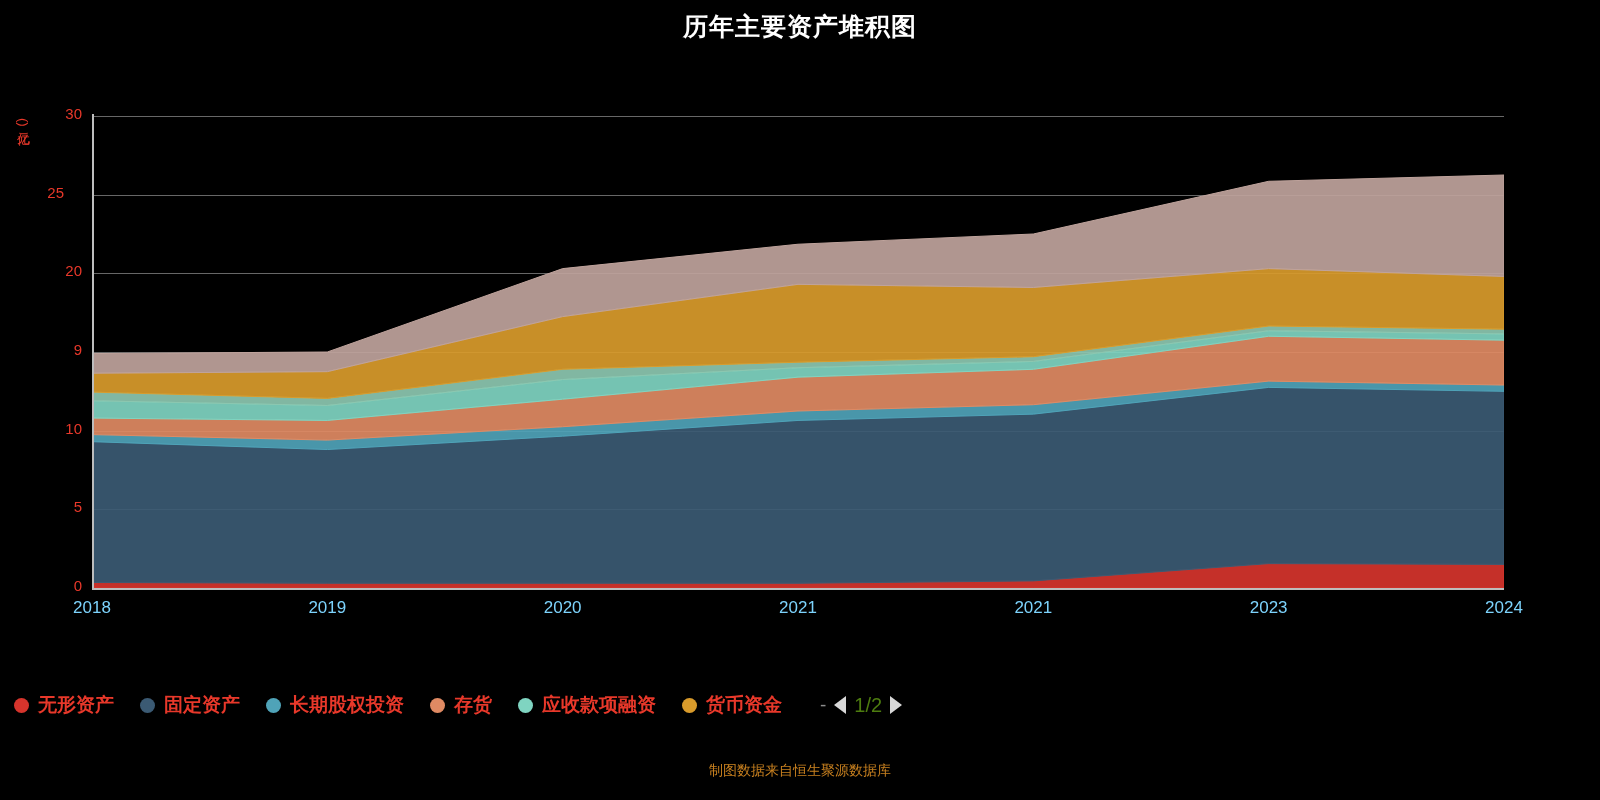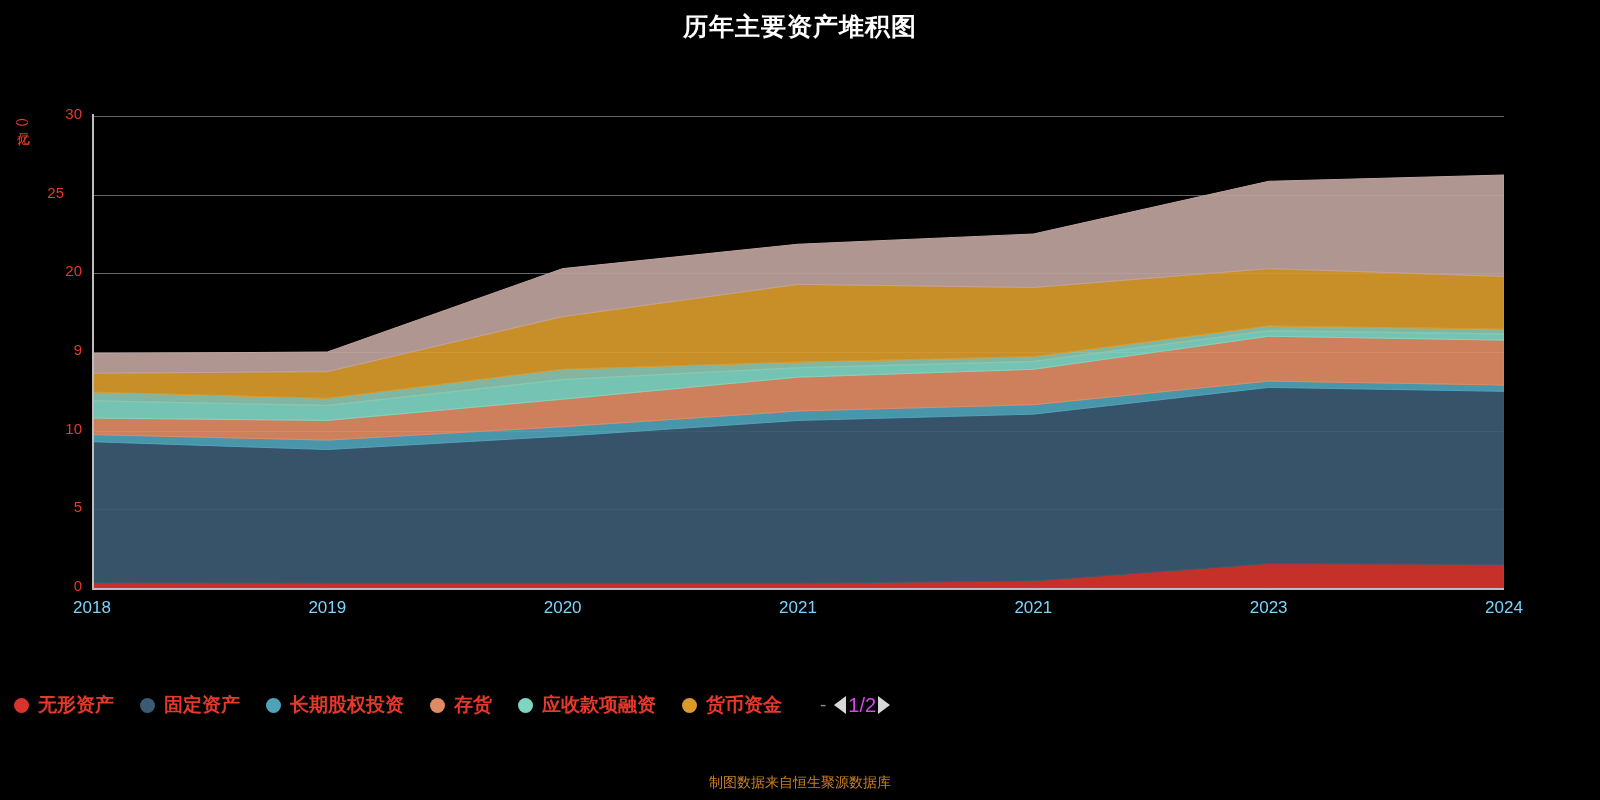--- a/index.html
+++ b/index.html
@@ -12,22 +12,22 @@
   .xtick{position:absolute;color:#7dd3fc;font-size:17px;text-align:center;width:120px;top:598px;}
   .gridline{position:absolute;left:0;height:1px;width:100%;background:#8a8a8a;opacity:.75;}
   .axisline{position:absolute;background:#bdbdbd;}
   svg.areas{position:absolute;left:0;top:0;}
   .legend{position:absolute;left:0;top:692px;width:1600px;display:flex;align-items:center;justify-content:flex-start;padding-left:14px;box-sizing:border-box;}
   .lg-item{display:flex;align-items:center;margin-right:26px;}
   .lg-dot{width:15px;height:15px;border-radius:50%;margin-right:9px;box-sizing:border-box;}
   .lg-text{color:#e8382a;font-size:19px;font-weight:bold;white-space:nowrap;}
   .pager{display:flex;align-items:center;margin-left:4px;}
   .pg-dash{color:#8c8c8c;font-size:19px;margin:0 8px;}
-  .pg-num{color:#d946ef;font-size:20px;margin:0 2px;}
-  .footer{position:absolute;left:0;top:762px;width:1600px;text-align:center;color:#c8801f;font-size:14px;margin-top:12px;}
+  .pg-num{color:#4d7c0f;font-size:20px;margin:0 8px;}
+  .footer{position:absolute;left:0;top:762px;width:1600px;text-align:center;color:#c8801f;font-size:14px;}
   .tri{width:0;height:0;border-top:9px solid transparent;border-bottom:9px solid transparent;}
   .tri-l{border-right:12px solid #d8d8d8;}
   .tri-r{border-left:12px solid #d8d8d8;}
 </style>
 </head>
 <body>
 
 <div class="page">
 
   <div class="title">历年主要资产堆积图</div>

